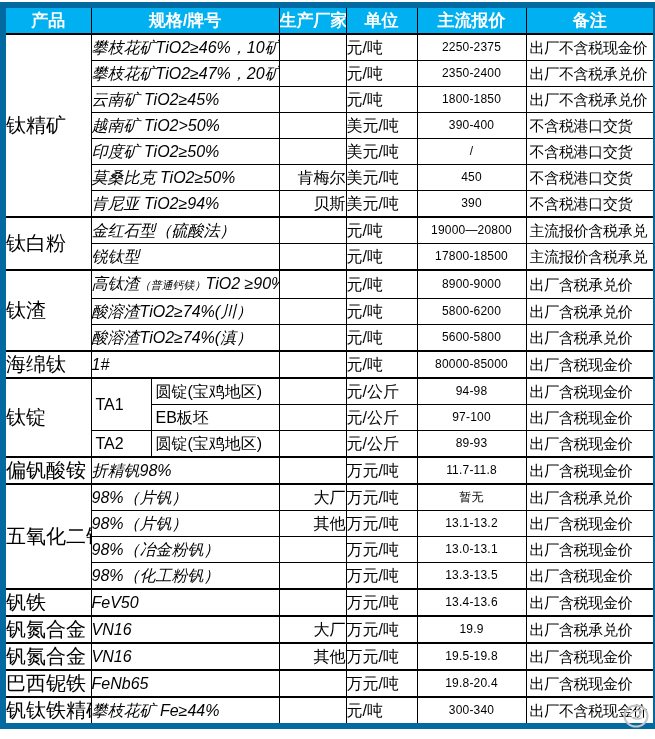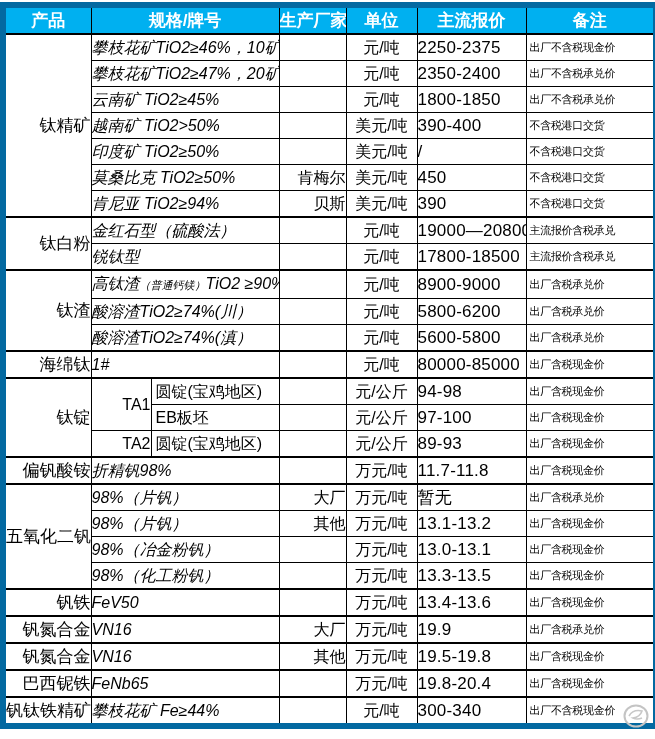--- a/index.html
+++ b/index.html
@@ -21,28 +21,28 @@
   th,td{
     border:1px solid #000;height:25px;padding:0;
     overflow:hidden;white-space:nowrap;vertical-align:middle;
     font-size:16px;line-height:25px;
   }
   thead th{
     background:#00b0f0;color:#ffffff;font-weight:bold;font-size:17px;
     border-bottom:2px solid #000;text-align:center;height:24px;
   }
   tr.group-start td{border-top:2px solid #000;}
-  td.product{text-align:right;font-size:17px;}
+  td.product{text-align:left;font-size:20px;}
   td.spec{text-align:left;font-style:italic;}
-  td.grade{text-align:right;padding-left:4px;}
+  td.grade{text-align:left;padding-left:4px;}
   td.shape{text-align:left;padding-left:4px;}
   td.factory{text-align:right;}
-  td.unit{text-align:center;}
-  td.price{text-align:left;font-size:17px;letter-spacing:0.2px;}
-  td.note{text-align:left;padding-left:3px;font-size:11px;letter-spacing:-0.3px;}
+  td.unit{}
+  td.price{text-align:center;font-size:12px;letter-spacing:0.2px;}
+  td.note{text-align:left;padding-left:3px;font-size:15px;letter-spacing:-0.3px;}
   .sm{font-size:11px;}
   .watermark{
     position:absolute;top:701px;right:4px;height:30px;
     display:flex;align-items:center;gap:6px;
     color:#b9b9b9;font-size:20px;font-weight:bold;letter-spacing:1px;
   }
   .watermark svg{display:block;}
 </style>
 </head>
 <body>

